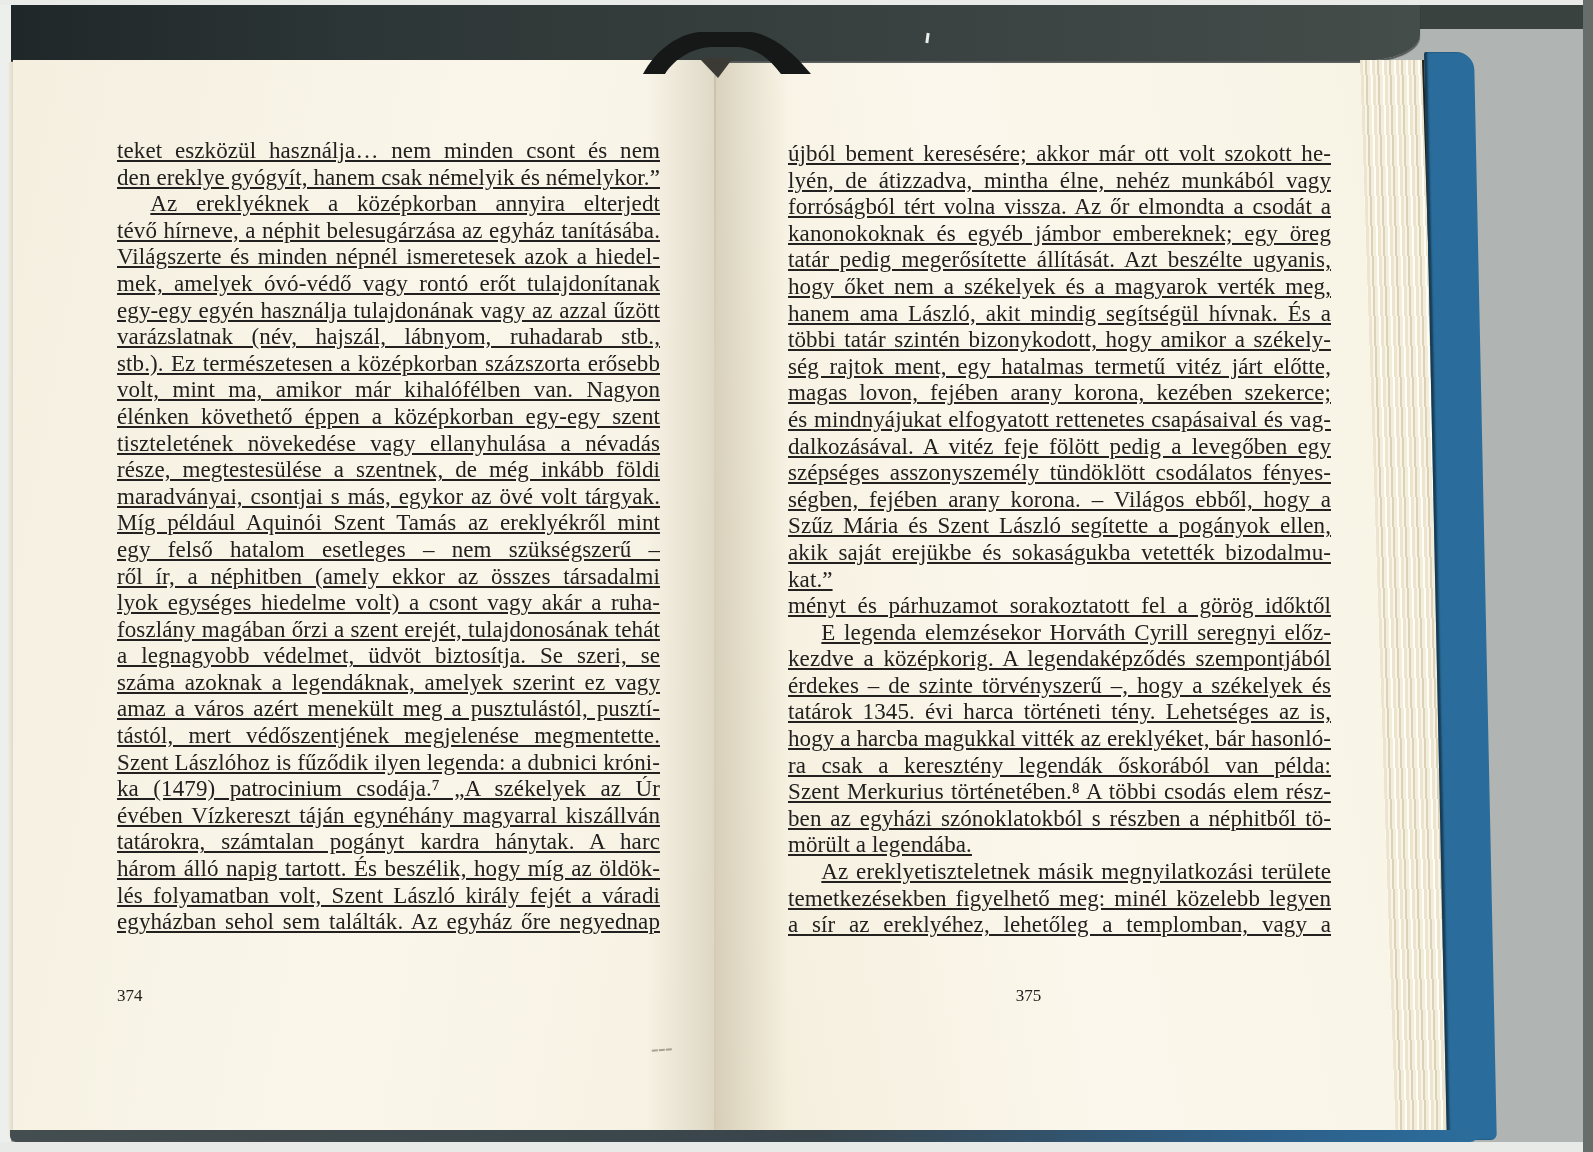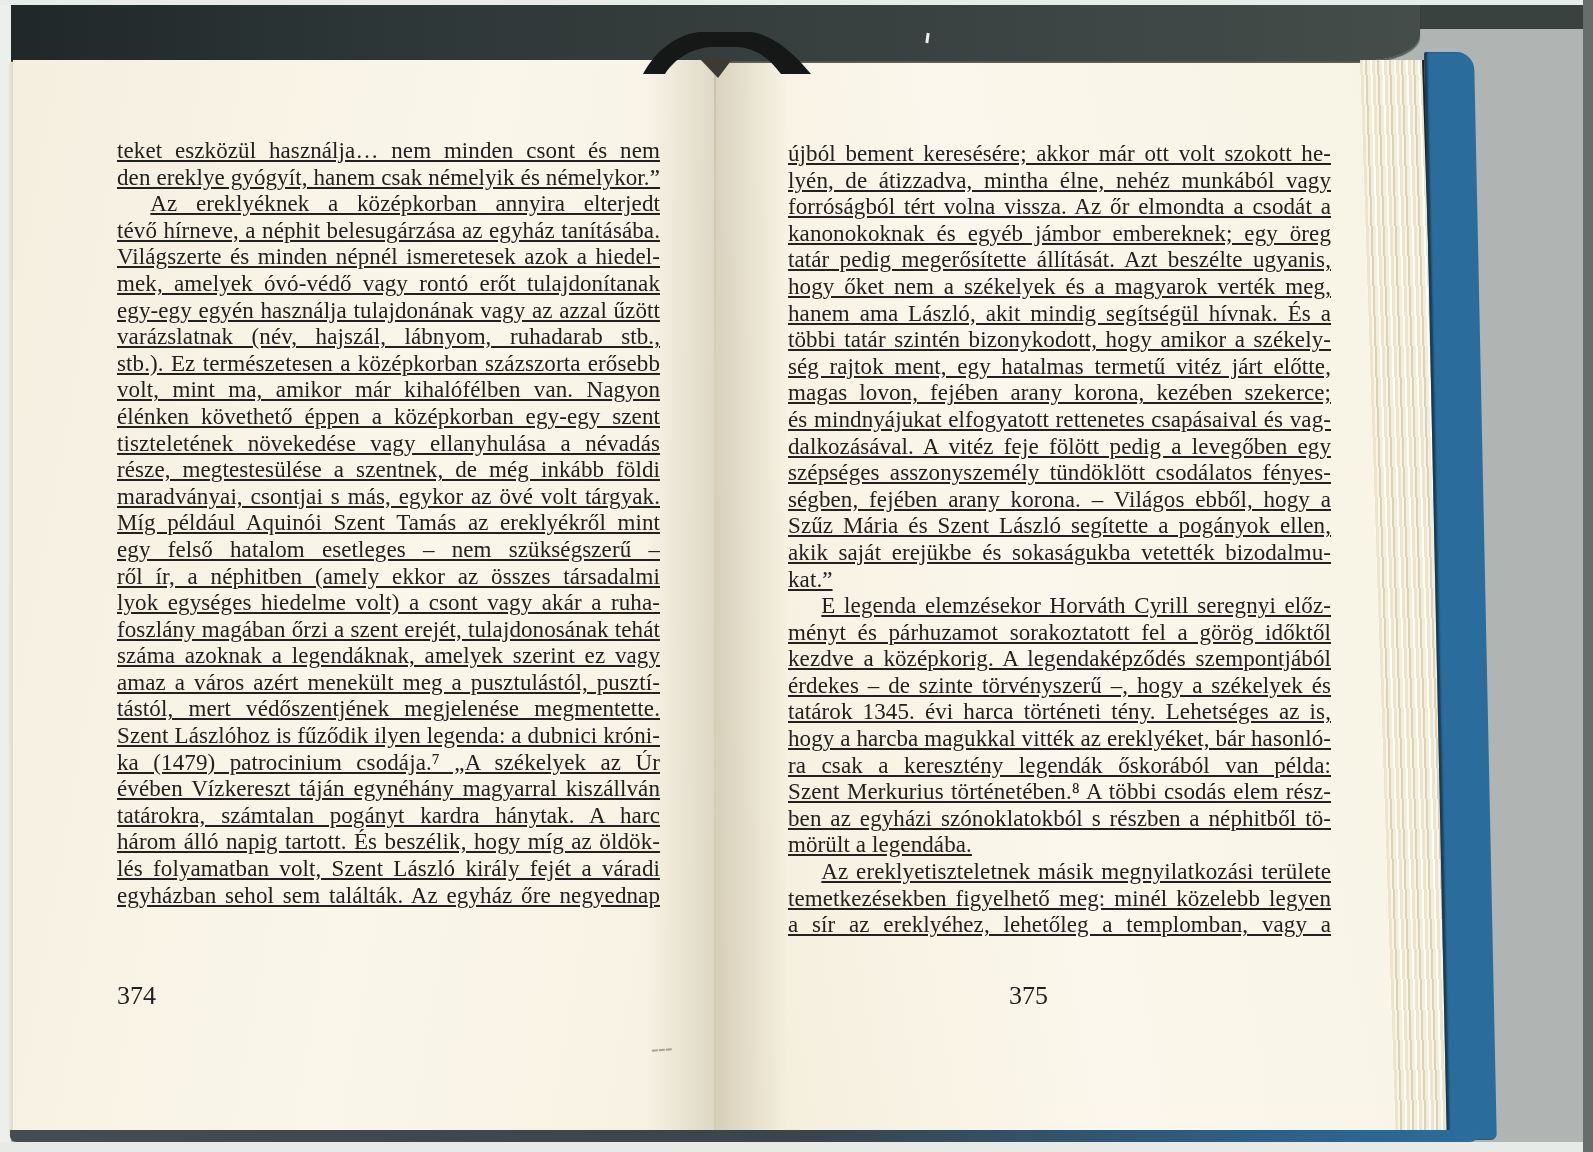--- a/index.html
+++ b/index.html
@@ -76,21 +76,21 @@
   }
   .tb-left{left:117px;top:138px;}
   .tb-right{left:757px;top:141px;margin-left:31px;}
   .line{
     height:26.6px;line-height:26.6px;overflow:hidden;
     text-align:justify;text-align-last:justify;
   }
   .line.end{text-align-last:left;}
   .line.ind{text-indent:1.45em;}
   .page-number{
-    color:var(--text-ink,#22211f);font-size:26px;line-height:24px;
+    color:var(--text-ink,#22211f);font-size:17px;line-height:24px;
   }
   .pn-left{left:117px;top:984px;width:200px;text-align:left;}
   .pn-right{left:757px;top:984px;width:543px;text-align:center;}
 </style>
 </head>
 <body>
 
 <div class="scan">
 
   <div class="abs top-band-thin"></div>
@@ -133,20 +133,21 @@
       <div class="line">volt, mint ma, amikor már kihalófélben van. Nagyon</div>
       <div class="line">élénken követhető éppen a középkorban egy-egy szent</div>
       <div class="line">tiszteletének növekedése vagy ellanyhulása a névadás</div>
       <div class="line">része, megtestesülése a szentnek, de még inkább földi</div>
       <div class="line">maradványai, csontjai s más, egykor az övé volt tárgyak.</div>
       <div class="line">Míg például Aquinói Szent Tamás az ereklyékről mint</div>
       <div class="line">egy felső hatalom esetleges – nem szükségszerű – eszközé-</div>
       <div class="line">ről ír, a néphitben (amely ekkor az összes társadalmi osztá-</div>
       <div class="line">lyok egységes hiedelme volt) a csont vagy akár a ruha-</div>
       <div class="line">foszlány magában őrzi a szent erejét, tulajdonosának tehát</div>
+      <div class="line">a legnagyobb védelmet, üdvöt biztosítja. Se szeri, se</div>
       <div class="line">száma azoknak a legendáknak, amelyek szerint ez vagy</div>
       <div class="line">amaz a város azért menekült meg a pusztulástól, pusztí-</div>
       <div class="line">tástól, mert védőszentjének megjelenése megmentette.</div>
       <div class="line">Szent Lászlóhoz is fűződik ilyen legenda: a dubnici króni-</div>
       <div class="line">ka (1479) patrocinium csodája.⁷ „A székelyek az Úr 1345-ik</div>
       <div class="line">évében Vízkereszt táján egynéhány magyarral kiszállván a</div>
       <div class="line">tatárokra, számtalan pogányt kardra hánytak. A harc</div>
       <div class="line">három álló napig tartott. És beszélik, hogy míg az öldök-</div>
       <div class="line">lés folyamatban volt, Szent László király fejét a váradi</div>
       <div class="line">egyházban sehol sem találták. Az egyház őre negyednap</div>
@@ -162,22 +163,22 @@
       <div class="line">többi tatár szintén bizonykodott, hogy amikor a székely-</div>
       <div class="line">ség rajtok ment, egy hatalmas termetű vitéz járt előtte,</div>
       <div class="line">magas lovon, fejében arany korona, kezében szekerce;</div>
       <div class="line">és mindnyájukat elfogyatott rettenetes csapásaival és vag-</div>
       <div class="line">dalkozásával. A vitéz feje fölött pedig a levegőben egy</div>
       <div class="line">szépséges asszonyszemély tündöklött csodálatos fényes-</div>
       <div class="line">ségben, fejében arany korona. – Világos ebből, hogy a</div>
       <div class="line">Szűz Mária és Szent László segítette a pogányok ellen,</div>
       <div class="line">akik saját erejükbe és sokaságukba vetették bizodalmu-</div>
       <div class="line end">kat.”</div>
+      <div class="line">ményt és párhuzamot sorakoztatott fel a görög időktől</div>
       <div class="line ind">E legenda elemzésekor Horváth Cyrill seregnyi előz-</div>
-      <div class="line">ményt és párhuzamot sorakoztatott fel a görög időktől</div>
       <div class="line">kezdve a középkorig. A legendaképződés szempontjából</div>
       <div class="line">érdekes – de szinte törvényszerű –, hogy a székelyek és</div>
       <div class="line">tatárok 1345. évi harca történeti tény. Lehetséges az is,</div>
       <div class="line">hogy a harcba magukkal vitték az ereklyéket, bár hasonló-</div>
       <div class="line">ra csak a keresztény legendák őskorából van példa:</div>
       <div class="line">Szent Merkurius történetében.⁸ A többi csodás elem rész-</div>
       <div class="line">ben az egyházi szónoklatokból s részben a néphitből tö-</div>
       <div class="line end">mörült a legendába.</div>
       <div class="line ind">Az ereklyetiszteletnek másik megnyilatkozási területe a</div>
       <div class="line">temetkezésekben figyelhető meg: minél közelebb legyen</div>

